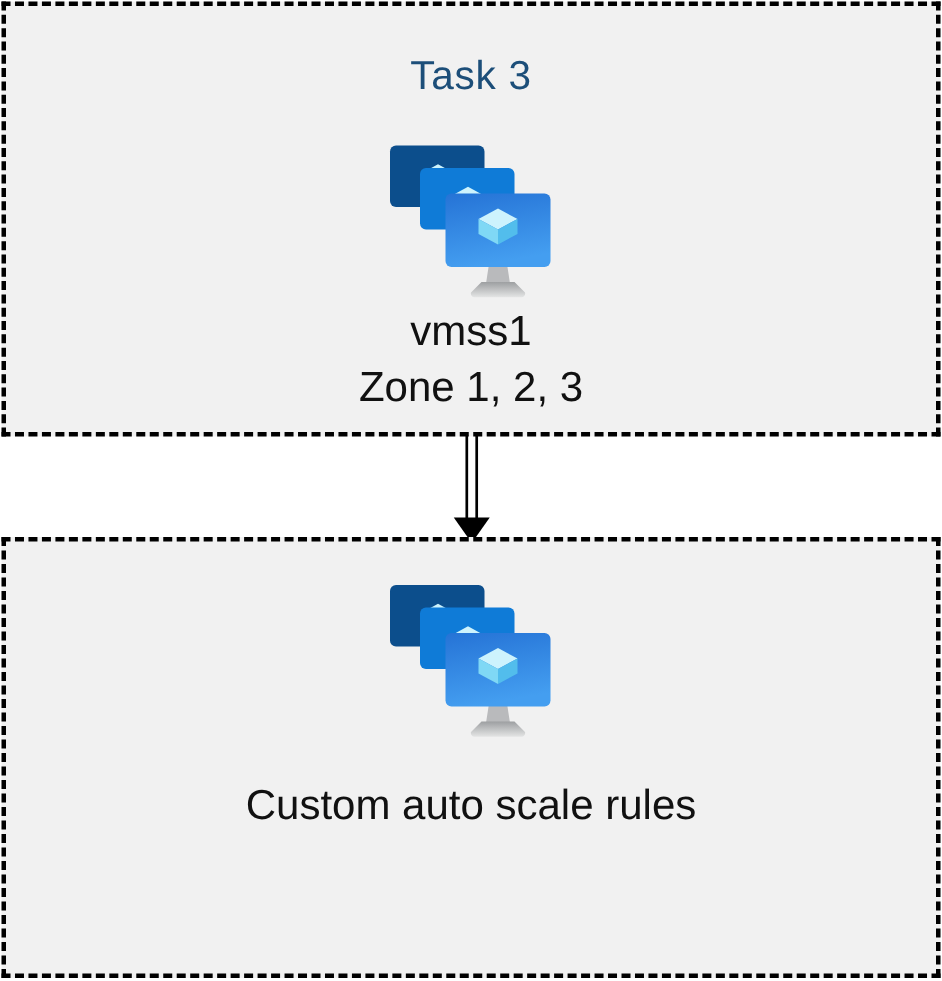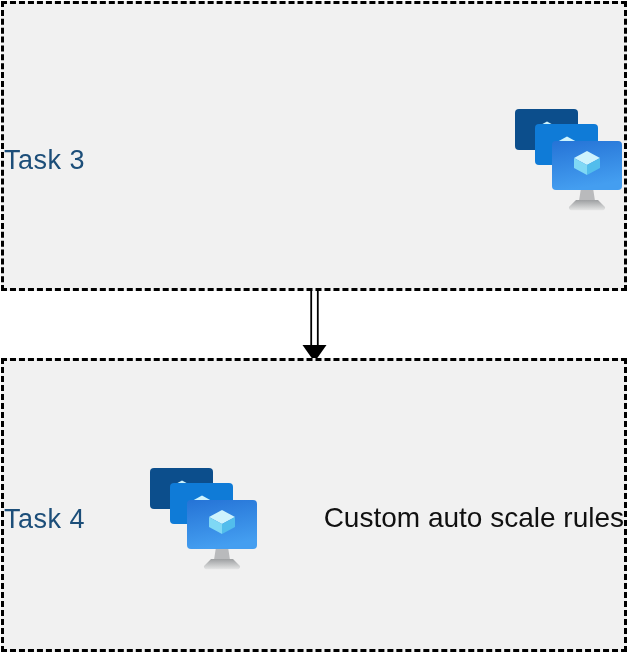--- a/index.html
+++ b/index.html
@@ -16,23 +16,22 @@
     overflow: hidden;
   }
   .task-box {
     position: absolute;
     left: 1px;
     width: 620px;
     border: 3px dashed #000000;
     background: #f1f1f1;
     box-sizing: content-box;
     display: flex;
-    flex-direction: row;
+    flex-direction: column;
     align-items: center;
-    justify-content: space-between;
   }
   .box1 { top: 1px; height: 284px; }
   .box2 { top: 358px; height: 288px; }
   .task-title {
     margin-top: 28px;
     font-size: 27px;
     line-height: 36px;
     color: #1c4e79;
     letter-spacing: 0.5px;
   }
@@ -90,30 +89,33 @@
 
       <path d="M67,80 L79,80 L81,93 L65,93 Z" fill="#b9babc"></path>
       <path d="M62,92 h22 l7,7 a2.5,2.5 0 0 1 -2.4,3.2 h-31.2 a2.5,2.5 0 0 1 -2.4,-3.2 z" fill="url(#baseA)"></path>
 
       <rect x="38" y="33" width="70" height="49" rx="4" fill="url(#frontA)"></rect>
       <polygon points="73,43 86,50 73,57 60,50" fill="#cdf3fd"></polygon>
       <polygon points="60,50 73,57 73,67 60,60" fill="#7fd8f5"></polygon>
       <polygon points="86,50 73,57 73,67 86,60" fill="#52bdec"></polygon>
     </svg>
 
+    <div class="task-lines">
+      <div class="task-line">vmss1</div>
+      <div class="task-line">Zone 1, 2, 3</div>
+    </div>
   </section>
 
   <svg class="connector" viewBox="0 0 30 72" xmlns="http://www.w3.org/2000/svg">
     <line x1="11.2" y1="0" x2="11.2" y2="57" stroke="#000000" stroke-width="1.8"></line>
     <line x1="17.8" y1="0" x2="17.8" y2="57" stroke="#000000" stroke-width="1.8"></line>
     <polygon points="2.5,55 26.5,55 14.5,72" fill="#000000"></polygon>
   </svg>
 
   <section class="task-box box2">
-    <div class="task-title">Task 4</div>
 
     <svg class="vmss-icon" viewBox="0 0 110 104" xmlns="http://www.w3.org/2000/svg">
       <defs>
         <linearGradient id="frontB" x1="0" y1="0" x2="0.25" y2="1">
           <stop offset="0" stop-color="#2573d6"></stop>
           <stop offset="1" stop-color="#449ef0"></stop>
         </linearGradient>
         <linearGradient id="baseB" x1="0" y1="0" x2="0" y2="1">
           <stop offset="0" stop-color="#9d9fa1"></stop>
           <stop offset="1" stop-color="#e4e5e5"></stop>

